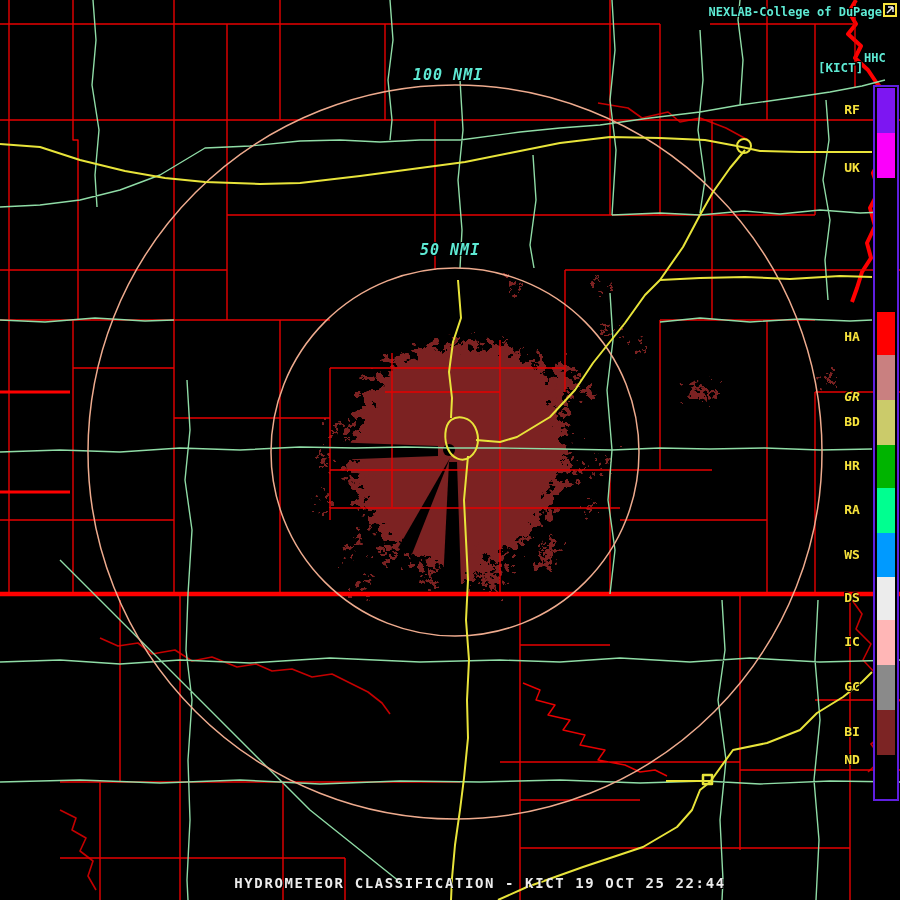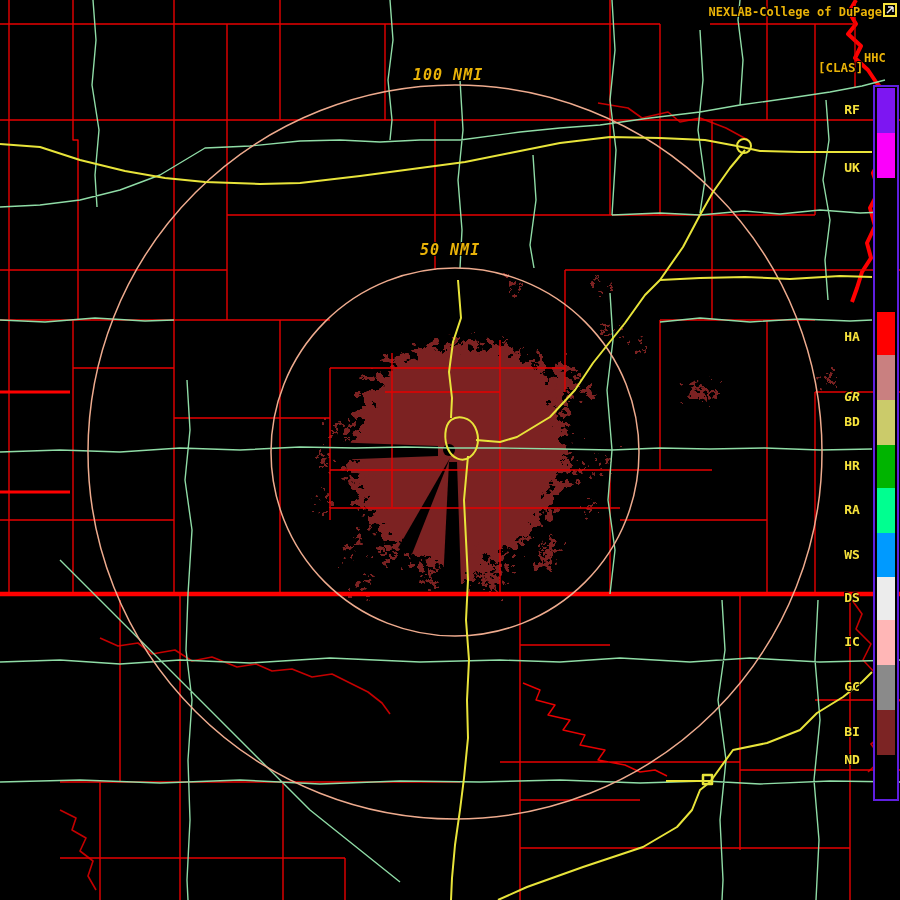--- a/index.html
+++ b/index.html
@@ -1,19 +1,19 @@
 <!DOCTYPE html>
 <html><head>
 <meta charset="utf-8">
 <style>
   html,body{margin:0;padding:0;background:#000;}
   #screen{position:relative;width:900px;height:900px;background:#000;overflow:hidden;
           font-family:"DejaVu Sans Mono","Liberation Mono",monospace;}
   #mapsvg{position:absolute;left:0;top:0;}
-  .ytext{position:absolute;color:#eab308;font-weight:bold;white-space:pre;
+  .ytext{position:absolute;color:#5eead4;font-weight:bold;white-space:pre;
          text-shadow:1px 1px 0 #000,-1px -1px 0 #000,1px -1px 0 #000,-1px 1px 0 #000;}
   .ringlab{font-style:italic;font-size:15px;letter-spacing:1px;}
   .brand{font-size:12px;top:5px;right:18px;letter-spacing:0;}
   .hhc{font-size:12px;left:864px;top:51px;}
   .clas{font-size:12.5px;left:818px;top:60px;}
   .footer-title{position:absolute;color:#ececec;font-weight:bold;font-size:14px;
       letter-spacing:1.6px;top:875px;left:480px;transform:translateX(-50%);white-space:pre;
       text-shadow:1px 1px 0 #000;}
   .legend-frame{position:absolute;left:873px;top:85px;width:22px;height:712px;
       border:2px solid #5f1fe0;background:#000;}
@@ -131,21 +131,21 @@
     <rect x="703" y="775" width="9" height="9" stroke-width="2.5"></rect>
   </g>
 </svg>
 
 <div class="ytext brand">NEXLAB-College of DuPage</div>
 <svg class="logo" viewBox="0 0 14 14">
   <rect x="1" y="1" width="12" height="12" fill="none" stroke="#f7e33c" stroke-width="2"></rect>
   <path d="M4,10 L10,4 M10,4 L10,9 M10,4 L5,4" stroke="#ececec" stroke-width="1.5" fill="none"></path>
 </svg>
 <div class="ytext hhc">HHC</div>
-<div class="ytext clas">[CLAS]</div>
+<div class="ytext clas">[KICT]</div>
 
 <div class="ytext ringlab" style="left:413px;top:66px;">100 NMI</div>
 <div class="ytext ringlab" style="left:420px;top:241px;">50 NMI</div>
 
 <div class="legend-frame"></div>
 <div class="legend-seg" style="top: 88px; height: 45px; background-color: rgb(125, 22, 242);"></div>
 <div class="legend-seg" style="top: 133px; height: 45px; background-color: rgb(251, 0, 251);"></div>
 <div class="legend-seg" style="top:178px;height:134px;background:#000;"></div>
 <div class="legend-seg" style="top: 312px; height: 43px; background-color: rgb(255, 0, 0);"></div>
 <div class="legend-seg" style="top: 355px; height: 45px; background-color: rgb(201, 128, 128);"></div>
@@ -166,14 +166,15 @@
 <div class="legend-lab" style="top:414px;">BD</div>
 <div class="legend-lab" style="top:458px;">HR</div>
 <div class="legend-lab" style="top:502px;">RA</div>
 <div class="legend-lab" style="top:547px;">WS</div>
 <div class="legend-lab" style="top:590px;">DS</div>
 <div class="legend-lab" style="top:634px;">IC</div>
 <div class="legend-lab" style="top:679px;">GC</div>
 <div class="legend-lab" style="top:724px;">BI</div>
 <div class="legend-lab" style="top:752px;">ND</div>
 
+<div class="footer-title">HYDROMETEOR CLASSIFICATION - KICT 19 OCT 25 22:44</div>
 
 </div>
 
 </body></html>

